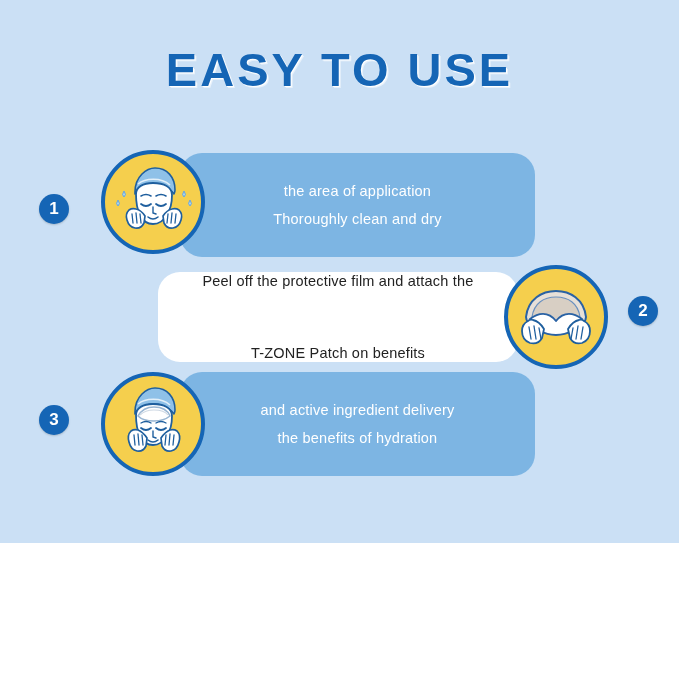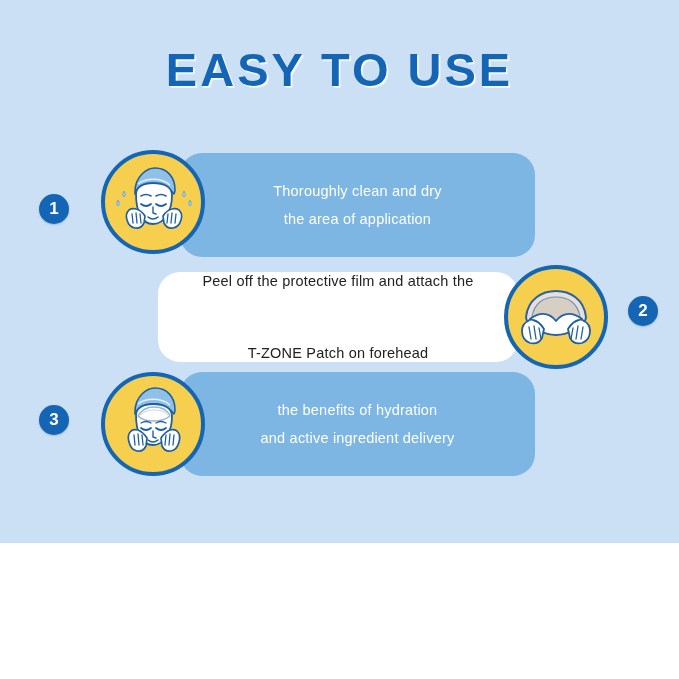--- a/index.html
+++ b/index.html
@@ -109,22 +109,22 @@
 
 <div id="page">
 
   <div id="top-panel">
 
     <div id="page-title">EASY TO USE</div>
 
     <div class="step">
       <div class="bar bar-blue" style="left:180px; top:153px; width:355px; height:104px;">
         <div class="bar-text onblue">
+          <span class="ln">the area of application</span>
           <span class="ln">Thoroughly clean and dry</span>
-          <span class="ln">the area of application</span>
         </div>
       </div>
 
       <div class="circle" style="left:101px; top:150px;">
         <svg width="96" height="96" viewBox="0 0 96 96">
 
           <path d="M30 38 C30 22 42 14 50 14 C62 14 70 23 70 36 C70 38 69 40 69 40 C64 33 54 29 46 30 C39 31 33 34 30 40 Z" fill="#8fc1e8" stroke="#1f5f9e" stroke-width="1.6" stroke-linejoin="round"></path>
           <path d="M33 30 C40 24 56 23 65 31" fill="none" stroke="#ffffff" stroke-width="1.6" opacity=".75"></path>
 
           <path d="M31 40 C31 33 38 29 48 29 C59 29 67 33 67 41 C67 56 60 70 48 70 C36 70 31 56 31 40 Z" fill="#ffffff" stroke="#1f5f9e" stroke-width="1.8"></path>
@@ -150,21 +150,21 @@
         </svg>
       </div>
 
       <div class="badge" style="left:39px; top:194px;">1</div>
     </div>
 
     <div class="step">
       <div class="bar bar-white" style="left:158px; top:272px; width:360px; height:90px;">
         <div class="bar-text onwhite">
           <span class="ln">Peel off the protective film and attach the</span>
-          <span class="ln">T-ZONE Patch on forehead</span>
+          <span class="ln">T-ZONE Patch on benefits</span>
         </div>
       </div>
 
       <div class="circle" style="left:504px; top:265px;">
         <svg width="96" height="96" viewBox="0 0 96 96">
 
           <path d="M18 48 C20 30 34 22 48 22 C62 22 76 30 78 48 C78 56 64 62 48 62 C32 62 18 56 18 48 Z" fill="#e7e0d8" stroke="#2a62a4" stroke-width="2" stroke-linejoin="round"></path>
 
           <path d="M24 48 C26 34 36 28 48 28 C60 28 70 34 72 48 C70 55 60 58 48 58 C36 58 26 55 24 48 Z" fill="#d8cfc4" stroke="#6b91bf" stroke-width="1.2"></path>
 
@@ -177,22 +177,22 @@
           <path d="M75 58 l-2 12 M70 57 l-2 13 M65 59 l-2 11" fill="none" stroke="#1f5f9e" stroke-width="1.3" stroke-linecap="round"></path>
         </svg>
       </div>
 
       <div class="badge" style="left:628px; top:296px;">2</div>
     </div>
 
     <div class="step">
       <div class="bar bar-blue" style="left:180px; top:372px; width:355px; height:104px;">
         <div class="bar-text onblue">
+          <span class="ln">and active ingredient delivery</span>
           <span class="ln">the benefits of hydration</span>
-          <span class="ln">and active ingredient delivery</span>
         </div>
       </div>
 
       <div class="circle" style="left:101px; top:372px;">
         <svg width="96" height="96" viewBox="0 0 96 96">
 
           <path d="M30 36 C30 20 42 12 50 12 C62 12 70 21 70 34 C70 36 69 38 69 38 C64 31 54 27 46 28 C39 29 33 32 30 38 Z" fill="#8fc1e8" stroke="#1f5f9e" stroke-width="1.6" stroke-linejoin="round"></path>
           <path d="M33 28 C40 22 56 21 65 29" fill="none" stroke="#ffffff" stroke-width="1.6" opacity=".75"></path>
 
           <path d="M31 39 C31 32 38 28 48 28 C59 28 67 32 67 40 C67 55 60 69 48 69 C36 69 31 55 31 39 Z" fill="#ffffff" stroke="#1f5f9e" stroke-width="1.8"></path>

